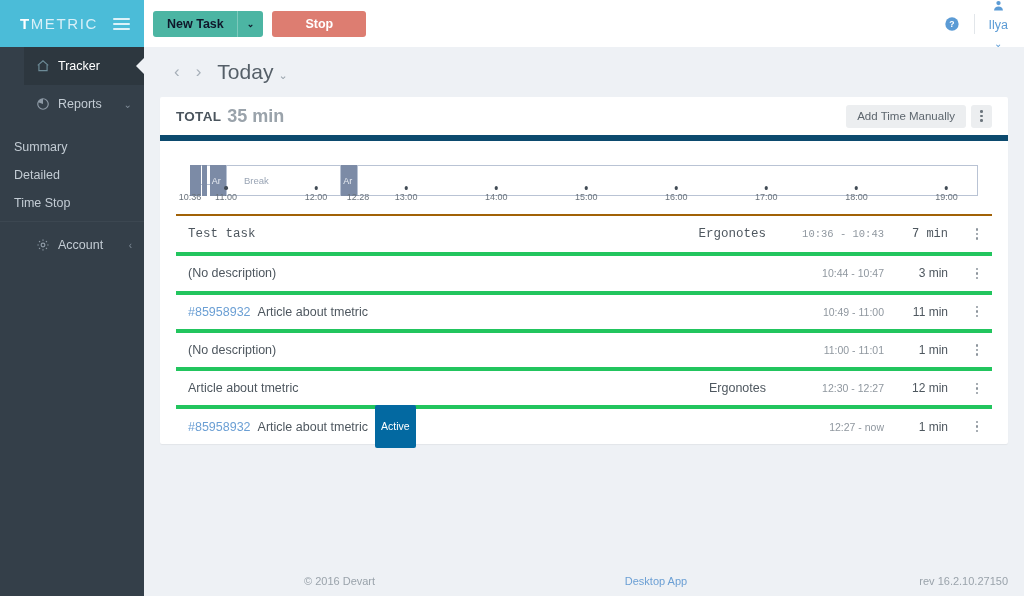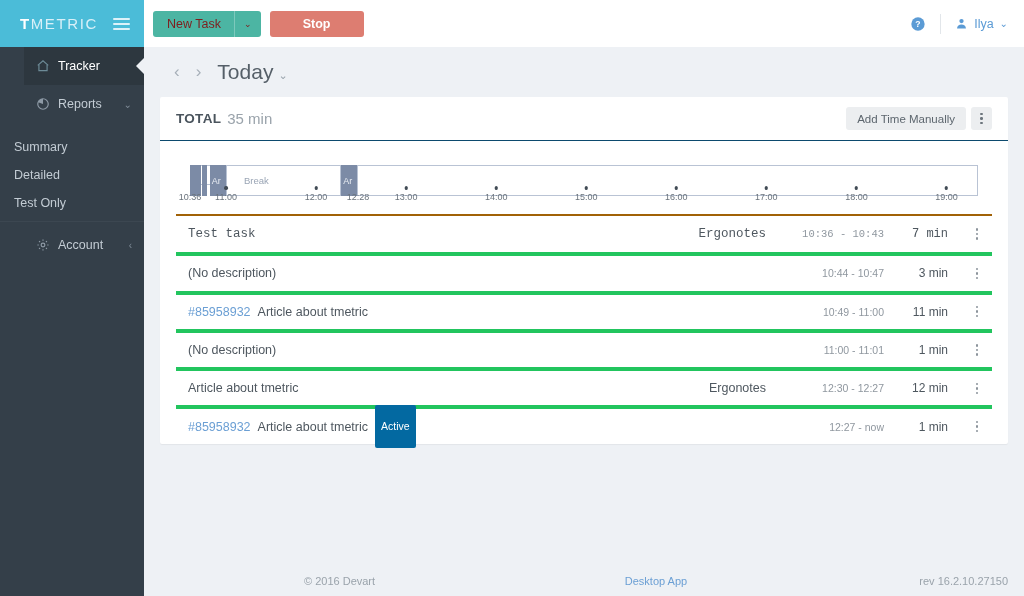--- a/index.html
+++ b/index.html
@@ -53,50 +53,50 @@
   .nav-gap { height: 10px; }
   .nav-sep { height: 1px; background: #3c4751; margin: 4px 0; }
 
   
   .main { flex: 1; display: flex; flex-direction: column; position: relative; }
   .topbar {
     height: 47px; background: #ffffff; display: flex; align-items: center;
     padding: 0 16px 0 9px; flex: 0 0 47px;
   }
   .btn-newtask {
-    background: #4cb5a3; color: #7f1d1d; height: 26px; border-radius: 3px;
-    display: flex; align-items: center; font-size: 12.5px; font-weight: 400;
+    background: #4cb5a3; color: #0f172a; height: 26px; border-radius: 3px;
+    display: flex; align-items: center; font-size: 12.5px; font-weight: 700;
     cursor: pointer; overflow: hidden;
   }
   .btn-newtask .lbl { padding: 0 13px 0 14px; }
   .btn-newtask .split { width: 1px; height: 26px; background: rgba(255,255,255,.28); }
   .btn-newtask .car { padding: 0 9px; font-size: 9px; }
   .btn-stop {
     background: #dd7d71; color: #fff; height: 26px; width: 94px; border-radius: 3px;
     display: flex; align-items: center; justify-content: center;
     font-size: 12.5px; font-weight: 700; margin-left: 9px; cursor: pointer;
   }
   .topbar-right { margin-left: auto; display: flex; align-items: center; gap: 0; }
   .help-icon { color: #5b9bd5; display: flex; align-items: center; cursor: pointer; }
   .vdiv { width: 1px; height: 20px; background: #e2e6ea; margin: 0 14px; }
-  .user { display: flex; align-items: center; gap: 6px; color: #5b9bd5; font-size: 12.5px; cursor: pointer; }
+  .user { display: flex; align-items: center; gap: 6px; color: #5b9bd5; font-size: 12.5px; cursor: pointer; flex-direction: column; }
 
   .content { flex: 1; padding: 0 16px; overflow: hidden; }
   .page-head { height: 50px; display: flex; align-items: center; padding-left: 6px; }
   .pg-arrow { color: #a6afb8; font-size: 17px; padding: 0 8px; cursor: pointer; }
   .pg-title { font-size: 21px; color: #555f68; font-weight: 400; margin-left: 8px; }
   .pg-title .dd { font-size: 11px; color: #9aa4ad; margin-left: 5px; }
 
   .card { background: #fff; border-radius: 2px; box-shadow: 0 1px 1px rgba(0,0,0,.05); }
   .card-head {
     height: 44px; display: flex; align-items: center; padding: 0 16px 0 16px;
-    border-bottom: 1px solid #0c4a6e;
+    border-bottom: 6px solid #0c4a6e;
   }
   .total-lbl { font-size: 13.5px; font-weight: 700; color: #4a545d; letter-spacing: .3px; }
-  .total-val { font-size: 15px; color: #9aa3ab; margin-left: 6px; }
+  .total-val { font-size: 18px; color: #9aa3ab; margin-left: 6px; font-weight: bold; }
   .head-right { margin-left: auto; display: flex; align-items: center; gap: 5px; }
   .btn-grey {
     background: #eceef0; color: #5d666e; border-radius: 3px; height: 23px;
     display: flex; align-items: center; padding: 0 11px; font-size: 11.5px; cursor: pointer;
   }
   .btn-kebab {
     background: #eceef0; border-radius: 3px; height: 23px; width: 21px;
     display: flex; align-items: center; justify-content: center; cursor: pointer;
   }
   .kebab { display: flex; flex-direction: column; gap: 2px; }
@@ -189,21 +189,21 @@
             <path d="M12 12V3A9 9 0 0 0 3.5 9z" fill="currentColor" stroke="none"></path>
           </svg>
       </span>
       <span class="nav-label">Reports</span>
       <span class="chev">⌄</span>
     </div>
 
     <div class="nav-gap"></div>
     <div class="nav-sub">Summary</div>
     <div class="nav-sub">Detailed</div>
-    <div class="nav-sub">Test Only</div>
+    <div class="nav-sub">Time Stop</div>
     <div class="nav-sep"></div>
 
     <div class="nav-item">
       <span class="ico">
         <svg width="14" height="14" viewBox="0 0 24 24" fill="none" stroke="currentColor" stroke-width="2">
             <circle cx="12" cy="12" r="3.2"></circle>
             <path d="M12 2.5v2.2M12 19.3v2.2M21.5 12h-2.2M4.7 12H2.5M18.7 5.3l-1.6 1.6M6.9 17.1l-1.6 1.6M18.7 18.7l-1.6-1.6M6.9 6.9L5.3 5.3"></path>
           </svg>
       </span>
       <span class="nav-label">Account</span>

